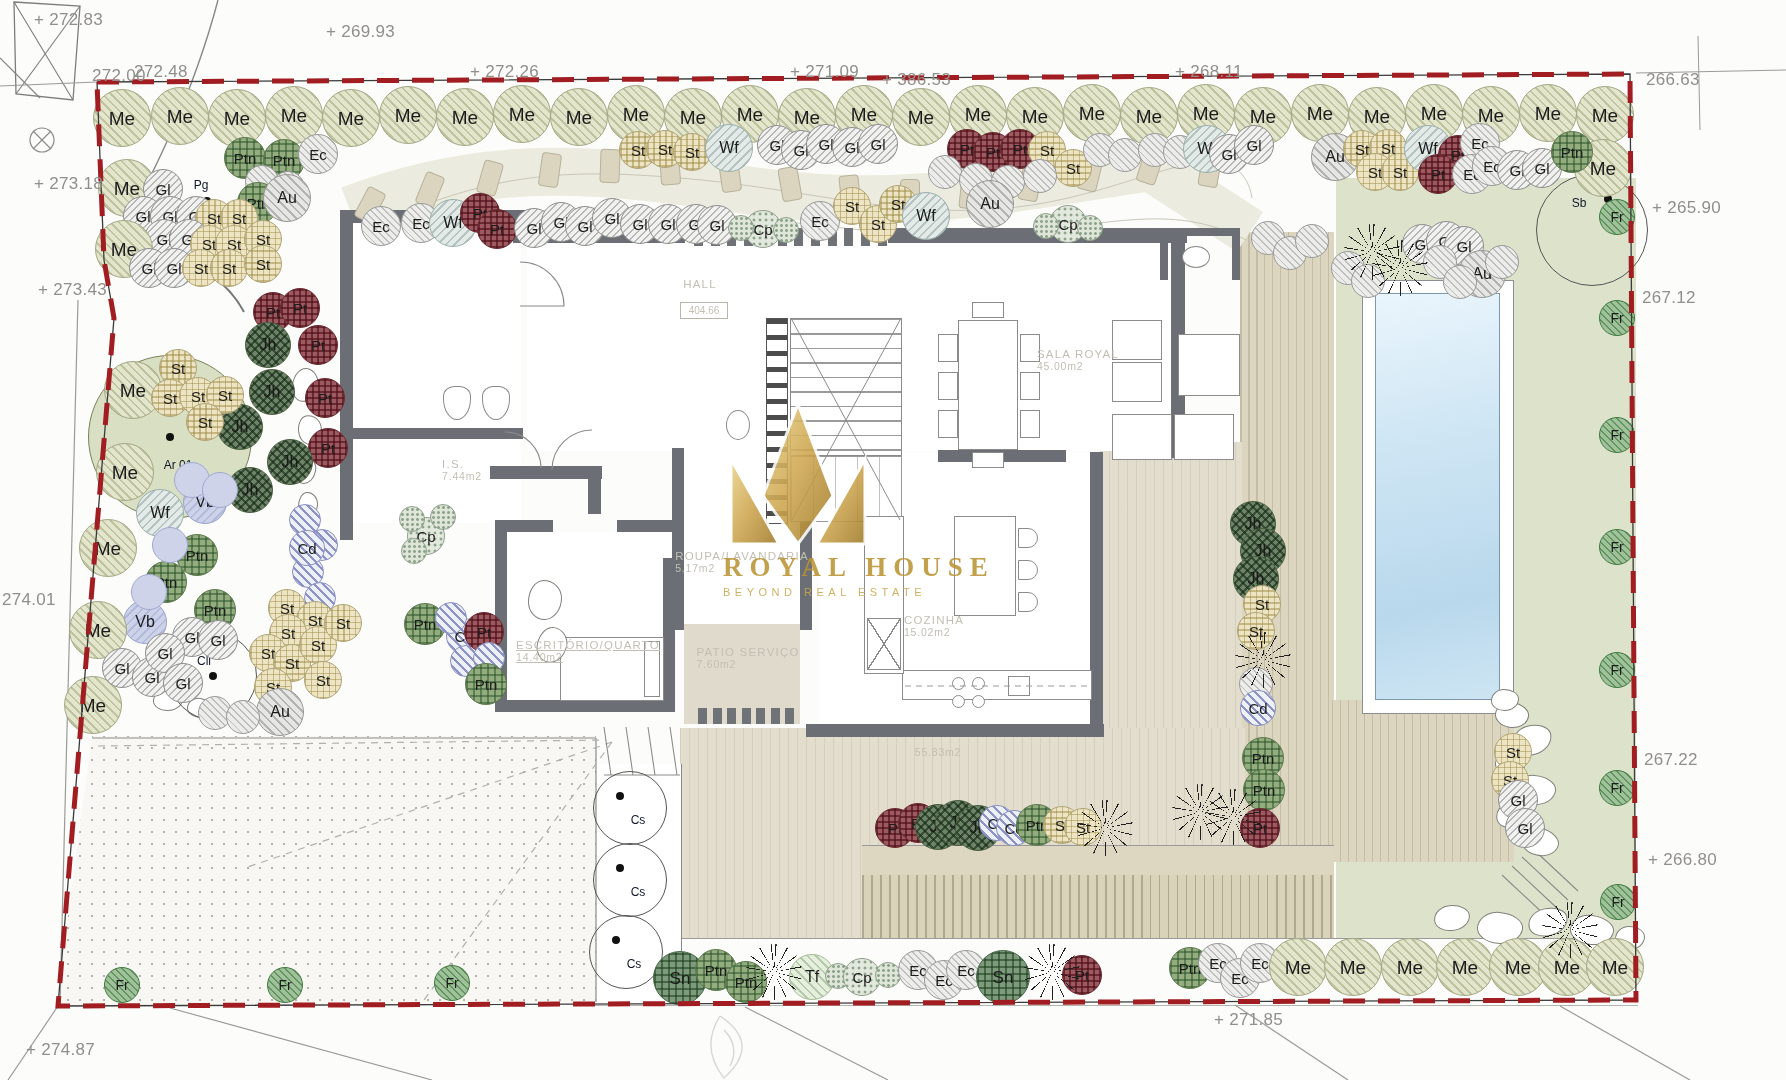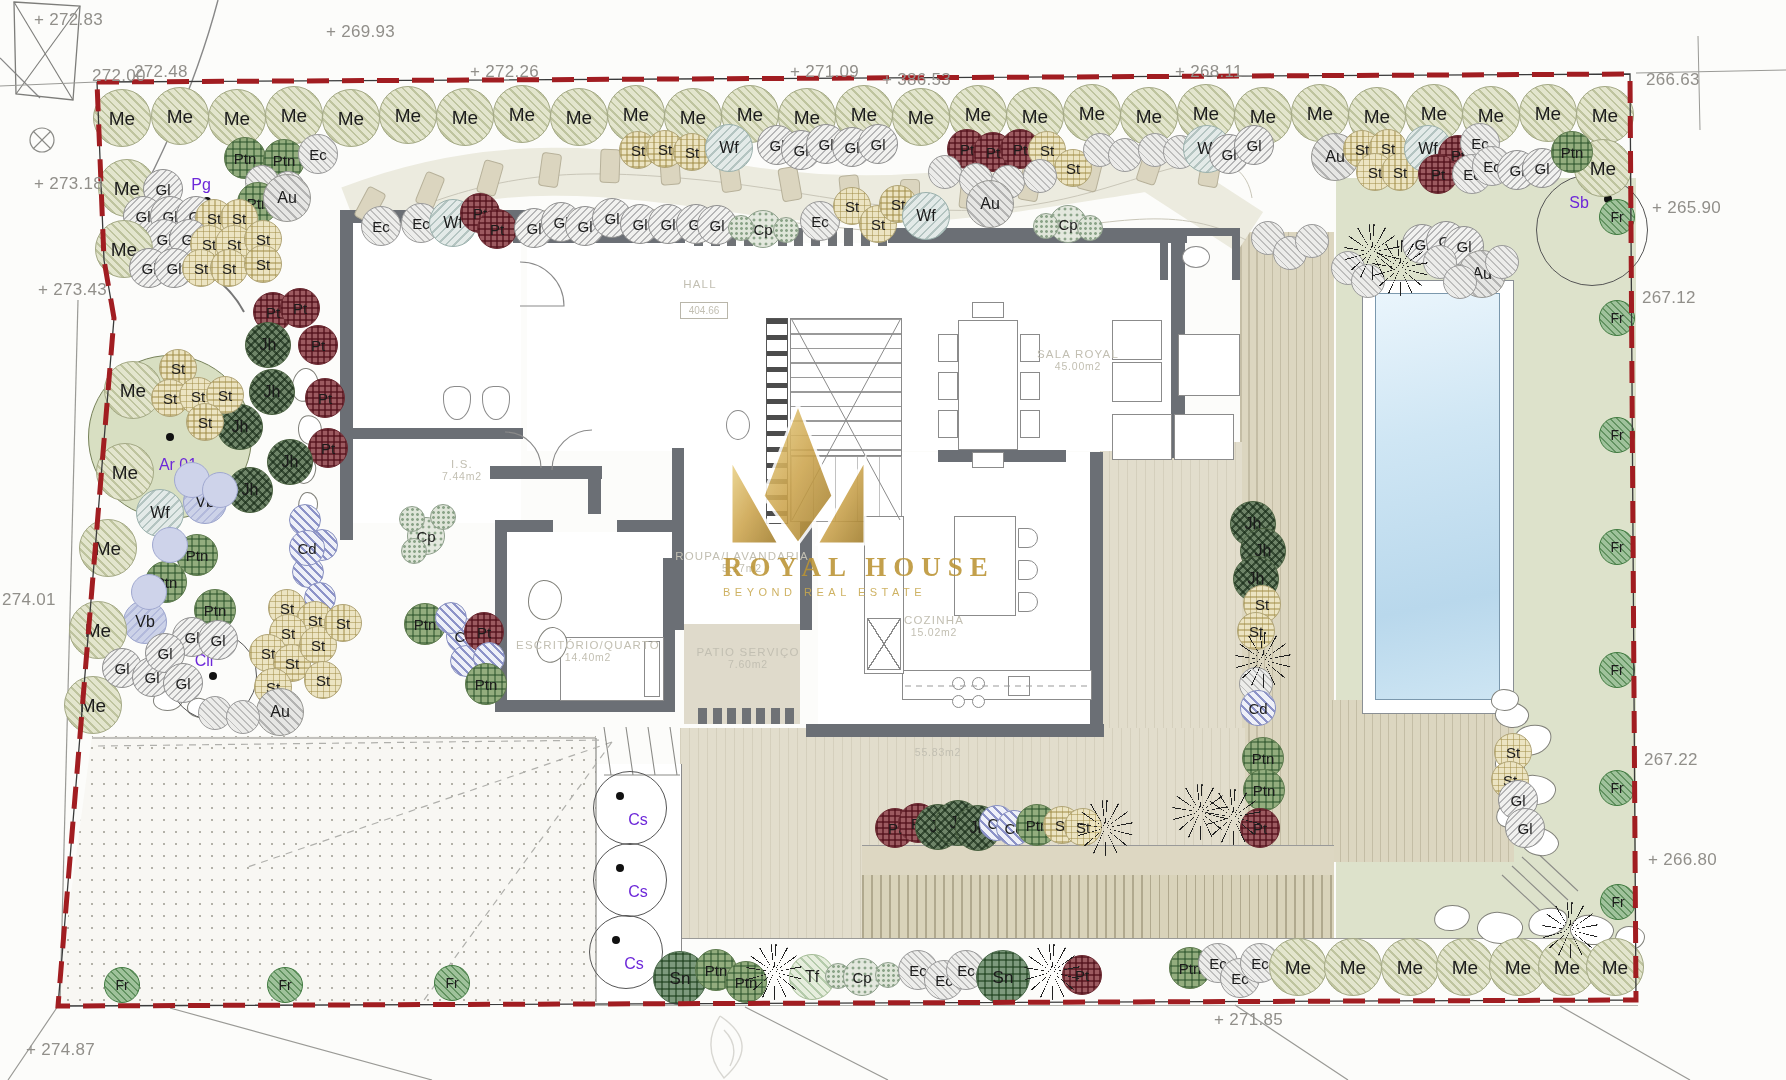--- a/index.html
+++ b/index.html
@@ -73,24 +73,24 @@
   .boulder{position:absolute;background:#fff;border:1.3px solid #81817a;box-sizing:border-box;
      border-radius:46% 54% 52% 48%/55% 45% 55% 45%}
   .stone{position:absolute;width:20px;height:34px;background:#dbd5bf;border:1px solid #b7b19a;border-radius:4px;
      transform:translate(-50%,-50%) rotate(var(--r,0deg));box-sizing:border-box}
 
   
   .canopy{position:absolute;border-radius:50%;transform:translate(-50%,-50%);box-sizing:border-box}
   .canopy.fill{background:rgba(186,199,148,.55);border:1.5px solid #77825a}
   .canopy.outline{border:1.3px solid #555}
   .tdot{position:absolute;width:8px;height:8px;background:#111;border-radius:50%;transform:translate(-50%,-50%)}
-  .tlbl{position:absolute;transform:translate(-50%,-50%);font-size:16px;color:#6d28d9;white-space:nowrap}
+  .tlbl{position:absolute;transform:translate(-50%,-50%);font-size:12px;color:#0f172a;white-space:nowrap}
 
   
-  .rlabel{position:absolute;transform:translate(-50%,-50%);color:#c2bfb2;text-align:center;white-space:nowrap;
+  .rlabel{position:absolute;transform:translate(-50%,-50%);color:#c2bfb2;white-space:nowrap;
      font-size:11.5px;letter-spacing:1.2px}
   .rlabel .area{font-size:10.5px;letter-spacing:.8px}
   .levelbox{position:absolute;transform:translate(-50%,0);width:46px;height:15px;border:1px solid #b9b6aa;
      background:#fff;color:#c2bfb2;font-size:10px;display:flex;align-items:center;justify-content:center}
   .elev{position:absolute;color:#918f8a;font-size:17px;letter-spacing:.3px;white-space:nowrap}
 
   
   #wm{position:absolute;left:893px;top:404px;width:340px;transform:translateX(-50%);text-align:left;opacity:.88}
   #wmTitle{font-family:"Liberation Serif",serif;font-size:27px;font-weight:bold;letter-spacing:7px;color:#bb9434;margin-top:2px}
   #wmSub{font-family:"Liberation Sans",sans-serif;font-size:11px;letter-spacing:4.5px;color:#c8a84e;margin-top:3px}
@@ -993,21 +993,21 @@
         <div class="area">45.00m2</div>
       </div>
       <div class="rlabel" style="left: 934px; top: 626px;">
         <div>COZINHA</div>
         <div class="area">15.02m2</div>
       </div>
       <div class="rlabel" style="left: 742px; top: 562px;">
         <div>ROUPA/LAVANDARIA</div>
         <div class="area">5.17m2</div>
       </div>
-      <div class="rlabel" style="left: 588px; top: 651px;">
+      <div class="rlabel" style="left: 588px; top: 651px; text-decoration: underline;">
         <div>ESCRITÓRIO/QUARTO</div>
         <div class="area">14.40m2</div>
       </div>
       <div class="rlabel" style="left: 748px; top: 658px;">
         <div>PATIO SERVIÇO</div>
         <div class="area">7.60m2</div>
       </div>
       <div class="rlabel" style="left: 938px; top: 752px;">
         <div class="area">55.83m2</div>
       </div>

